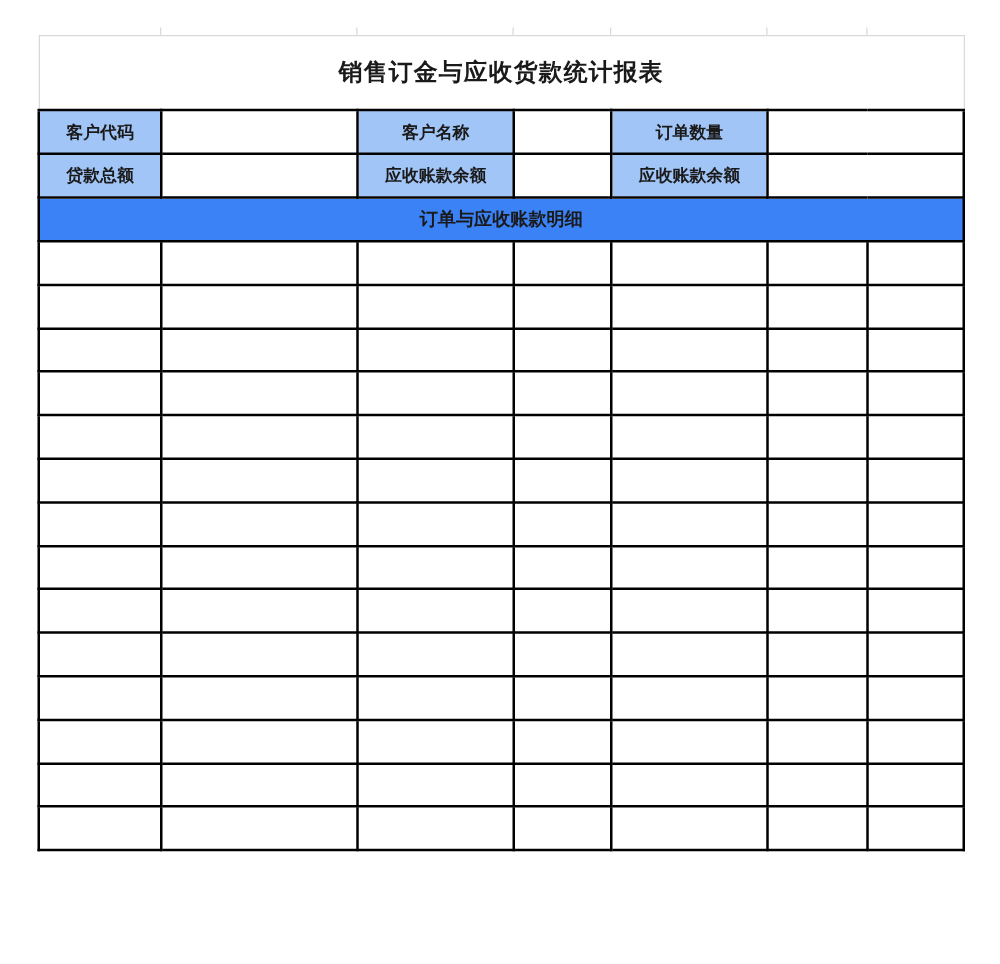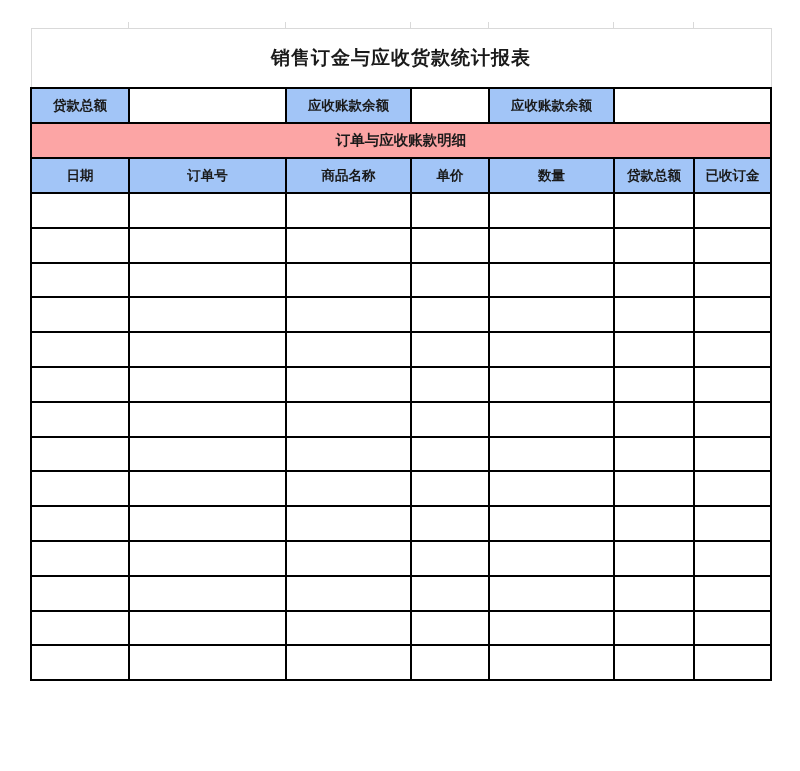--- a/index.html
+++ b/index.html
@@ -48,21 +48,21 @@
     font-size: 19px;
     letter-spacing: 1px;
     background: #ffffff;
   }
   tr.info-row td { height: 33px; }
   td.label-cell { background: var(--header-blue, #a2c5f7); }
   td.value-cell { background: #ffffff; }
   td.section-cell {
     height: 33px;
     font-size: 14.5px;
-    background: #fca5a5;
+    background: #3b82f6;
   }
   tr.header-row td {
     background: var(--header-blue, #a2c5f7);
     height: 33px;
   }
   tr.data-row td {
     height: 32.8px;
     background: #ffffff;
   }
 </style>
@@ -87,43 +87,42 @@
       <col style="width:125px">
       <col style="width:80px">
       <col style="width:77px">
     </colgroup>
     <tbody id="report-body">
 
       <tr>
         <td colspan="7" class="title-cell">销售订金与应收货款统计报表</td>
       </tr>
 
+      <tr class="info-row">
+        <td class="label-cell">客户代码</td>
+        <td class="value-cell"></td>
+        <td class="label-cell">客户名称</td>
+        <td class="value-cell"></td>
+        <td class="label-cell">订单数量</td>
+        <td class="value-cell" colspan="2"></td>
+      </tr>
 
       <tr class="info-row">
         <td class="label-cell">贷款总额</td>
         <td class="value-cell"></td>
         <td class="label-cell">应收账款余额</td>
         <td class="value-cell"></td>
         <td class="label-cell">应收账款余额</td>
         <td class="value-cell" colspan="2"></td>
       </tr>
 
       <tr>
         <td colspan="7" class="section-cell">订单与应收账款明细</td>
       </tr>
 
-      <tr class="header-row">
-        <td>日期</td>
-        <td>订单号</td>
-        <td>商品名称</td>
-        <td>单价</td>
-        <td>数量</td>
-        <td>贷款总额</td>
-        <td>已收订金</td>
-      </tr>
 
     <tr class="data-row">
       <td></td>
       <td></td>
       <td></td>
       <td></td>
       <td></td>
       <td></td>
       <td></td>
     </tr>

